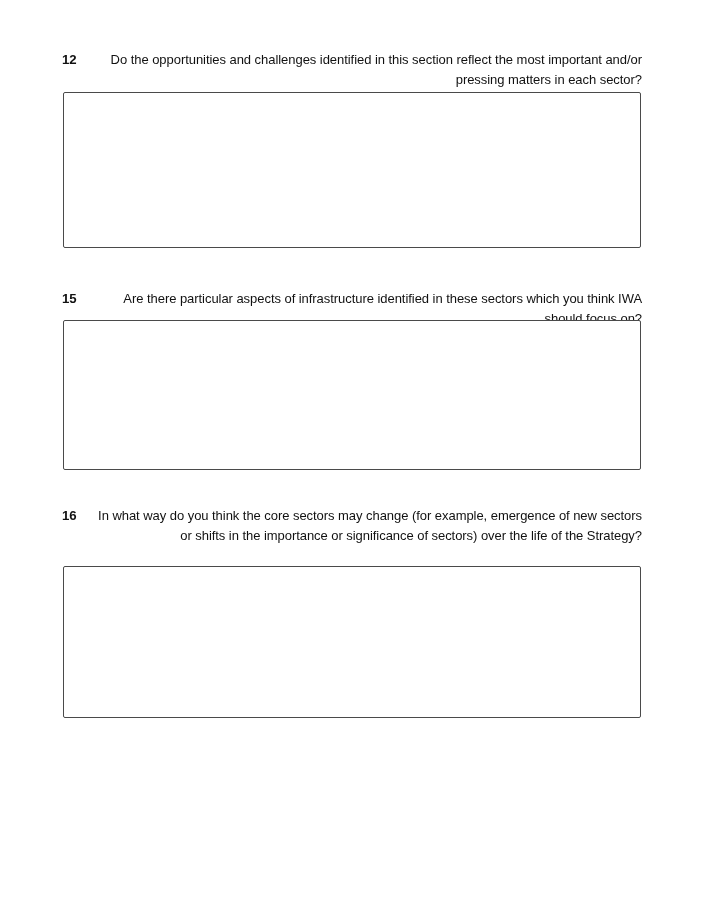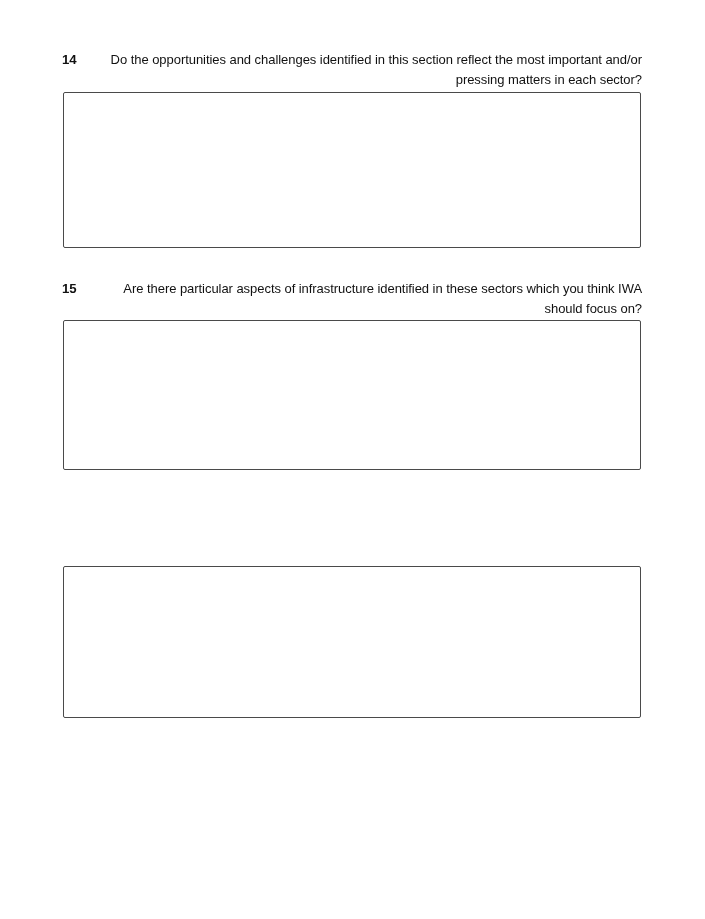--- a/index.html
+++ b/index.html
@@ -61,49 +61,55 @@
     border: 1.5px solid #4a4a4a;
     border-radius: 2px;
     box-sizing: border-box;
   }
 
   
   #block-14 { top: 50px; }
   #box-14   { top: 92px; height: 156px; }
 
   
-  #block-15 { top: 279px; }
+  #block-15 { top: 289px; }
   #box-15   { top: 320px; height: 150px; }
 
   
   #block-16 { top: 506px; }
   #box-16   { top: 566px; height: 152px; }
 </style>
 </head>
 <body>
 
 <div class="page">
 
   <div class="question-block" id="block-14">
     <div class="question-row">
-      <span class="q-number">14</span>
+      <span class="q-number">12</span>
       <span class="q-text">Do the opportunities and challenges identified in this section reflect the most important and/or pressing matters in each sector?</span>
     </div>
   </div>
   <div class="answer-box" id="box-14">
     <span></span>
   </div>
 
   <div class="question-block" id="block-15">
     <div class="question-row">
       <span class="q-number">15</span>
       <span class="q-text">Are there particular aspects of infrastructure identified in these sectors which you think IWA should focus on?</span>
     </div>
   </div>
   <div class="answer-box" id="box-15">
     <span></span>
   </div>
 
+  <div class="question-block" id="block-16">
+    <div class="question-row">
+      <span class="q-number">16</span>
+      <span class="q-text">In what way do you think the core sectors may change (for example, emergence of new sectors or shifts in the importance or significance of sectors) over the life of the Strategy?</span>
+    </div>
+  </div>
   <div class="answer-box" id="box-16">
     <span></span>
   </div>
 
 </div>
 
 </body></html>

